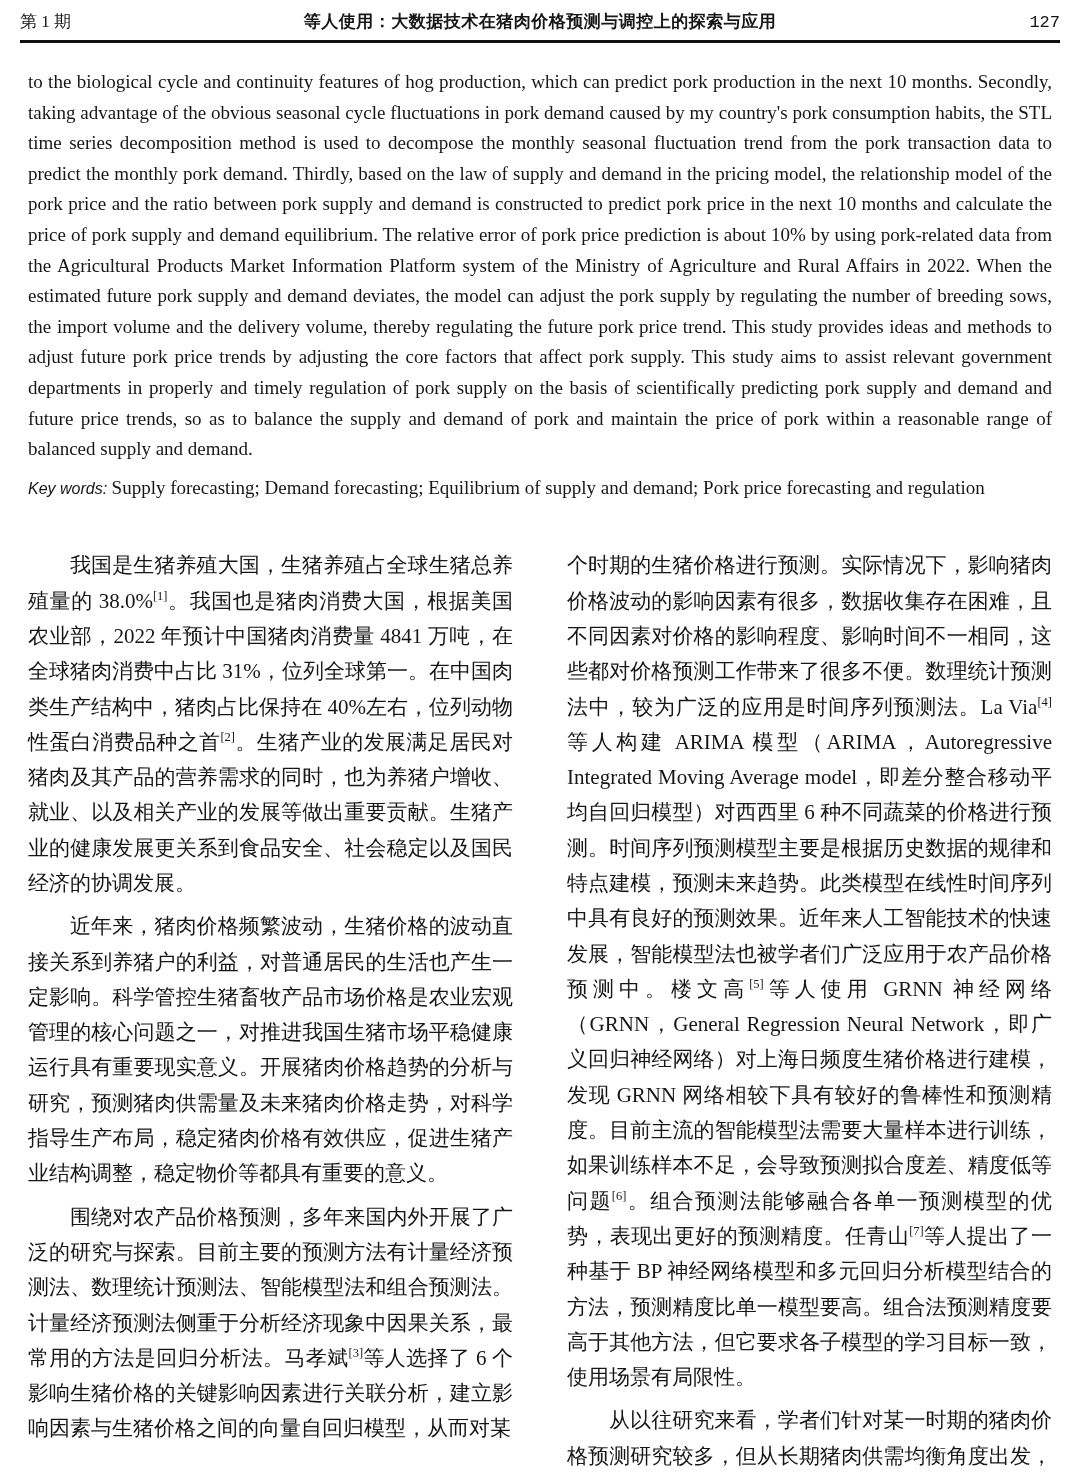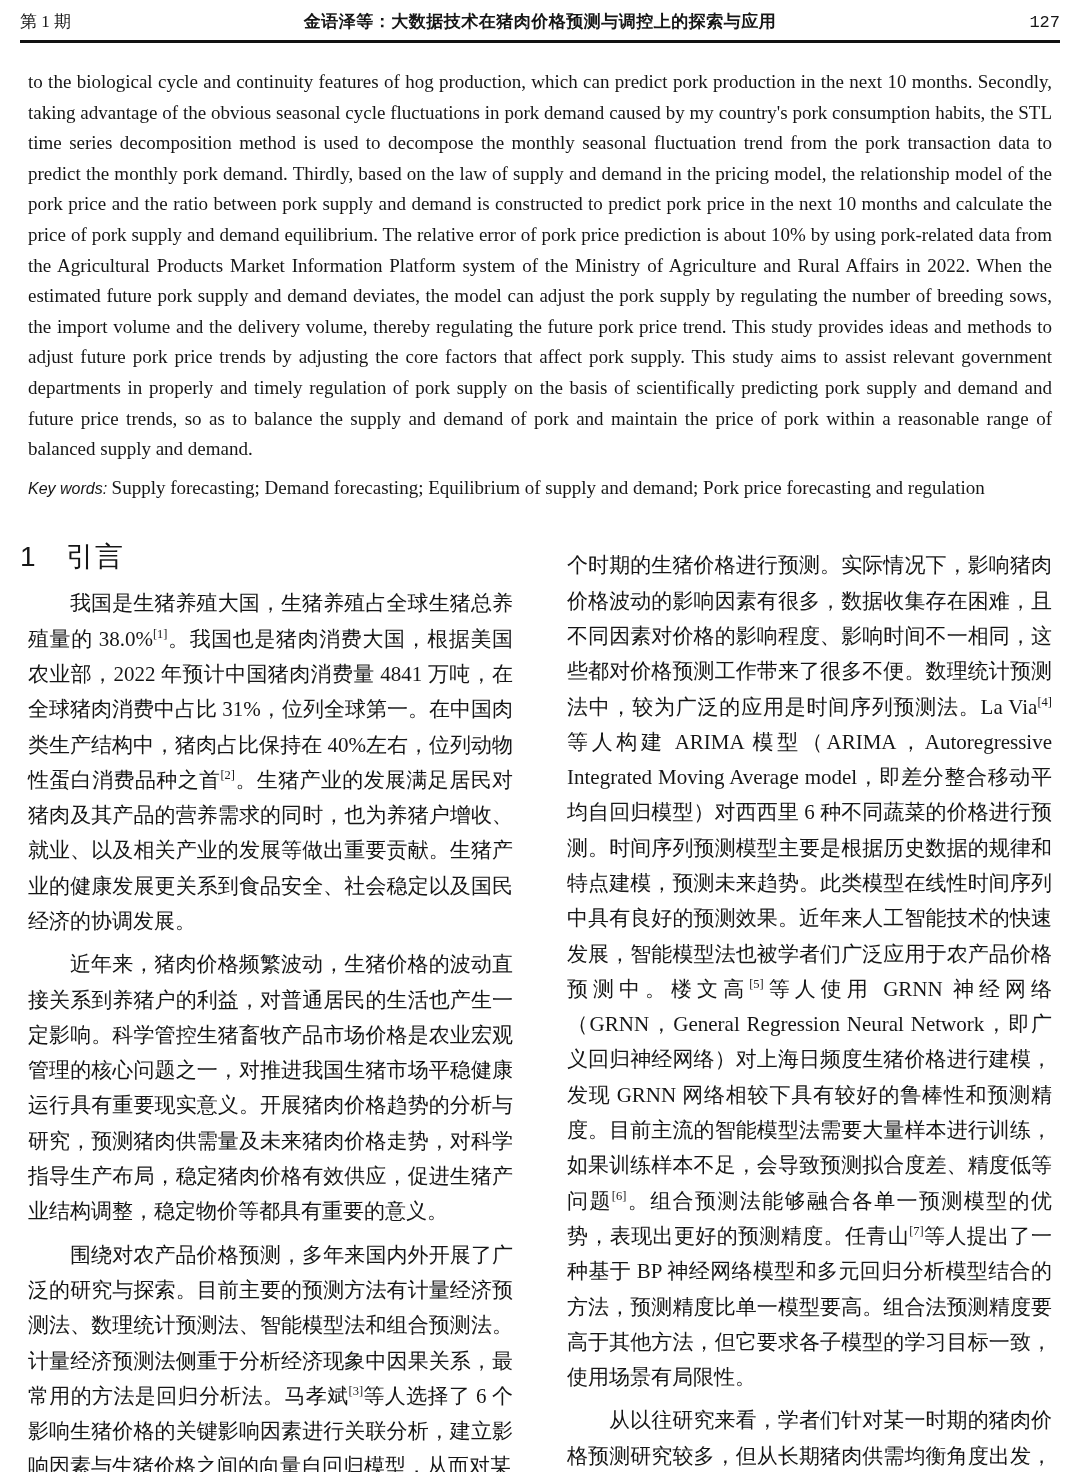--- a/index.html
+++ b/index.html
@@ -88,35 +88,34 @@
     letter-spacing:0;
   }
 </style>
 </head>
 <body>
 
 <div class="page">
 
   <header class="journal-header">
     <span class="issue">第 1 期</span>
-    <span class="running-title">金语泽等：大数据技术在猪肉价格预测与调控上的探索与应用</span>
+    <span class="running-title">等人使用：大数据技术在猪肉价格预测与调控上的探索与应用</span>
     <span class="pageno">127</span>
   </header>
 
   <hr class="header-rule">
 
   <section class="abstract">
     <p>to the biological cycle and continuity features of hog production, which can predict pork production in the next 10 months. Secondly, taking advantage of the obvious seasonal cycle fluctuations in pork demand caused by my country's pork consumption habits, the STL time series decomposition method is used to decompose the monthly seasonal fluctuation trend from the pork transaction data to predict the monthly pork demand. Thirdly, based on the law of supply and demand in the pricing model, the relationship model of the pork price and the ratio between pork supply and demand is constructed to predict pork price in the next 10 months and calculate the price of pork supply and demand equilibrium. The relative error of pork price prediction is about 10% by using pork-related data from the Agricultural Products Market Information Platform system of the Ministry of Agriculture and Rural Affairs in 2022. When the estimated future pork supply and demand deviates, the model can adjust the pork supply by regulating the number of breeding sows, the import volume and the delivery volume, thereby regulating the future pork price trend. This study provides ideas and methods to adjust future pork price trends by adjusting the core factors that affect pork supply. This study aims to assist relevant government departments in properly and timely regulation of pork supply on the basis of scientifically predicting pork supply and demand and future price trends, so as to balance the supply and demand of pork and maintain the price of pork within a reasonable range of balanced supply and demand.</p>
     <p class="kw-line"><span class="kw-label">Key words: </span><span>Supply forecasting; Demand forecasting; Equilibrium of supply and demand; Pork price forecasting and regulation</span></p>
   </section>
 
   <div class="columns">
 
     <div class="col">
-      <h2 class="section-heading"><span class="secnum">1</span><span>引言</span></h2>
       <p class="body indent"><span>我国是生猪养殖大国，生猪养殖占全球生猪总养殖量的 38.0%</span><sup>[1]</sup><span>。我国也是猪肉消费大国，根据美国农业部，2022 年预计中国猪肉消费量 4841 万吨，在全球猪肉消费中占比 31%，位列全球第一。在中国肉类生产结构中，猪肉占比保持在 40%左右，位列动物性蛋白消费品种之首</span><sup>[2]</sup><span>。生猪产业的发展满足居民对猪肉及其产品的营养需求的同时，也为养猪户增收、就业、以及相关产业的发展等做出重要贡献。生猪产业的健康发展更关系到食品安全、社会稳定以及国民经济的协调发展。</span></p>
       <p class="body indent"><span>近年来，猪肉价格频繁波动，生猪价格的波动直接关系到养猪户的利益，对普通居民的生活也产生一定影响。科学管控生猪畜牧产品市场价格是农业宏观管理的核心问题之一，对推进我国生猪市场平稳健康运行具有重要现实意义。开展猪肉价格趋势的分析与研究，预测猪肉供需量及未来猪肉价格走势，对科学指导生产布局，稳定猪肉价格有效供应，促进生猪产业结构调整，稳定物价等都具有重要的意义。</span></p>
       <p class="body indent"><span>围绕对农产品价格预测，多年来国内外开展了广泛的研究与探索。目前主要的预测方法有计量经济预测法、数理统计预测法、智能模型法和组合预测法。计量经济预测法侧重于分析经济现象中因果关系，最常用的方法是回归分析法。马孝斌</span><sup>[3]</sup><span>等人选择了 6 个影响生猪价格的关键影响因素进行关联分析，建立影响因素与生猪价格之间的向量自回归模型，从而对某</span></p>
     </div>
 
     <div class="col">
       <p class="body"><span>个时期的生猪价格进行预测。实际情况下，影响猪肉价格波动的影响因素有很多，数据收集存在困难，且不同因素对价格的影响程度、影响时间不一相同，这些都对价格预测工作带来了很多不便。数理统计预测法中，较为广泛的应用是时间序列预测法。La Via</span><sup>[4]</sup><span>等人构建 ARIMA 模型（ARIMA，Autoregressive Integrated Moving Average model，即差分整合移动平均自回归模型）对西西里 6 种不同蔬菜的价格进行预测。时间序列预测模型主要是根据历史数据的规律和特点建模，预测未来趋势。此类模型在线性时间序列中具有良好的预测效果。近年来人工智能技术的快速发展，智能模型法也被学者们广泛应用于农产品价格预测中。楼文高</span><sup>[5]</sup><span>等人使用 GRNN 神经网络（GRNN，General Regression Neural Network，即广义回归神经网络）对上海日频度生猪价格进行建模，发现 GRNN 网络相较下具有较好的鲁棒性和预测精度。目前主流的智能模型法需要大量样本进行训练，如果训练样本不足，会导致预测拟合度差、精度低等问题</span><sup>[6]</sup><span>。组合预测法能够融合各单一预测模型的优势，表现出更好的预测精度。任青山</span><sup>[7]</sup><span>等人提出了一种基于 BP 神经网络模型和多元回归分析模型结合的方法，预测精度比单一模型要高。组合法预测精度要高于其他方法，但它要求各子模型的学习目标一致，使用场景有局限性。</span></p>
       <p class="body indent"><span>从以往研究来看，学者们针对某一时期的猪肉价格预测研究较多，但从长期猪肉供需均衡角度出发，展开对猪肉供需情况和价格走势的预测较少。现有研究难以从猪肉的供应和需求情况出发，提供猪肉供需</span></p>
     </div>
 

